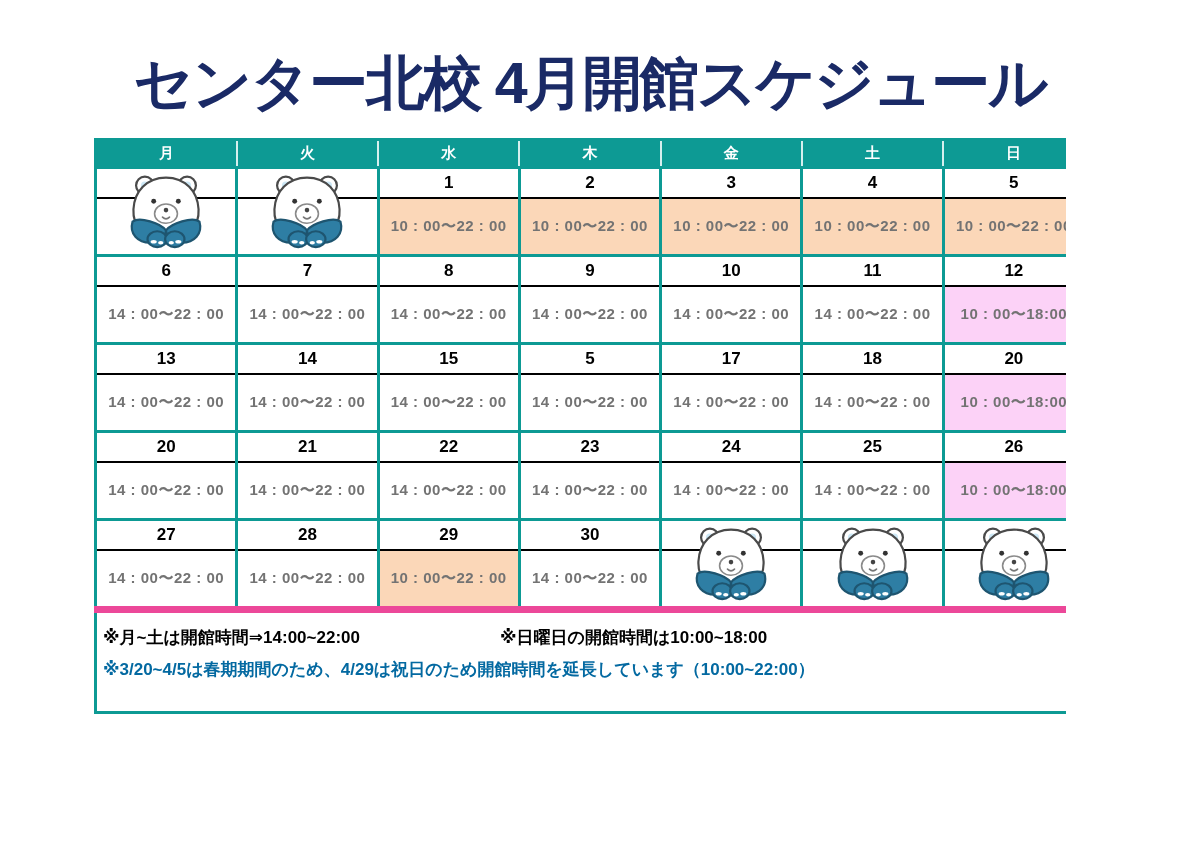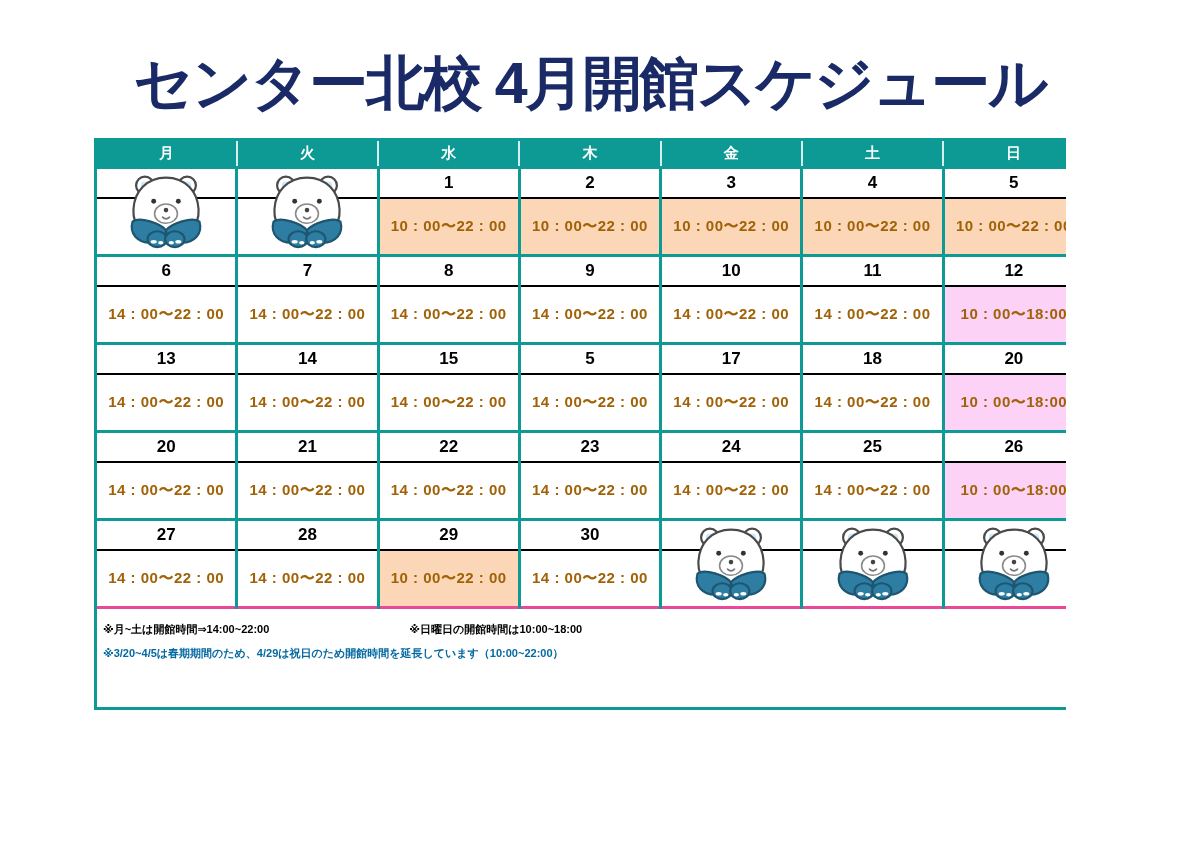--- a/index.html
+++ b/index.html
@@ -11,31 +11,31 @@
   table.cal{position:absolute;top:138px;left:94px;width:992px;table-layout:fixed;
             border-collapse:collapse;border:3px solid #0D9A94;background:#fff;}
   .cal col{width:14.2857%;}
   .cal th{background:#0D9A94;color:#fff;font-size:15px;font-weight:bold;height:25px;
           padding:0;text-align:center;border-left:2px solid #d6efee;}
   .cal th:first-child{border-left:none;}
   .cal td{border-left:3px solid #0D9A94;border-right:3px solid #0D9A94;
           padding:0;text-align:center;vertical-align:middle;background:#fff;}
   tr.rd td{height:28px;border-top:3px solid #0D9A94;border-bottom:2px solid #000;
            font-size:17px;font-weight:bold;color:#000;}
-  tr.rt td{height:55px;font-size:15px;font-weight:bold;color:#a16207;letter-spacing:.5px;}
+  tr.rt td{height:55px;font-size:15px;font-weight:bold;color:#737373;letter-spacing:.5px;}
   td.red{color:#FF0000;}
   td.blue{color:#0B72C8;}
   td.ext{background:#FBD7B8;color:#FF0000;}
   td.sun{background:#FCD2F7;color:#1F3C6E;}
   td.bearcell{vertical-align:bottom;
       background-image:linear-gradient(#000,#000);
       background-repeat:no-repeat;background-size:100% 2px;background-position:0 28px;}
   td.bearcell svg{display:block;margin:0 auto 4px auto;}
-  tr.noterow td{border-top:3px solid #ec4899;text-align:left;vertical-align:top;
-                height:72px;padding:13px 6px;font-size:11px;font-weight:bold;color:#000;}
+  tr.noterow td{border-top:7px solid #ec4899;text-align:left;vertical-align:top;
+                height:72px;padding:13px 6px;font-size:17px;font-weight:bold;color:#000;}
   .note-b{margin-left:140px;}
   .note2{color:#0369a1;margin-top:9px;}
 </style>
 </head>
 <body>
 
 <div class="page">
 
   <div class="title">センター北校 4月開館スケジュール</div>
 

